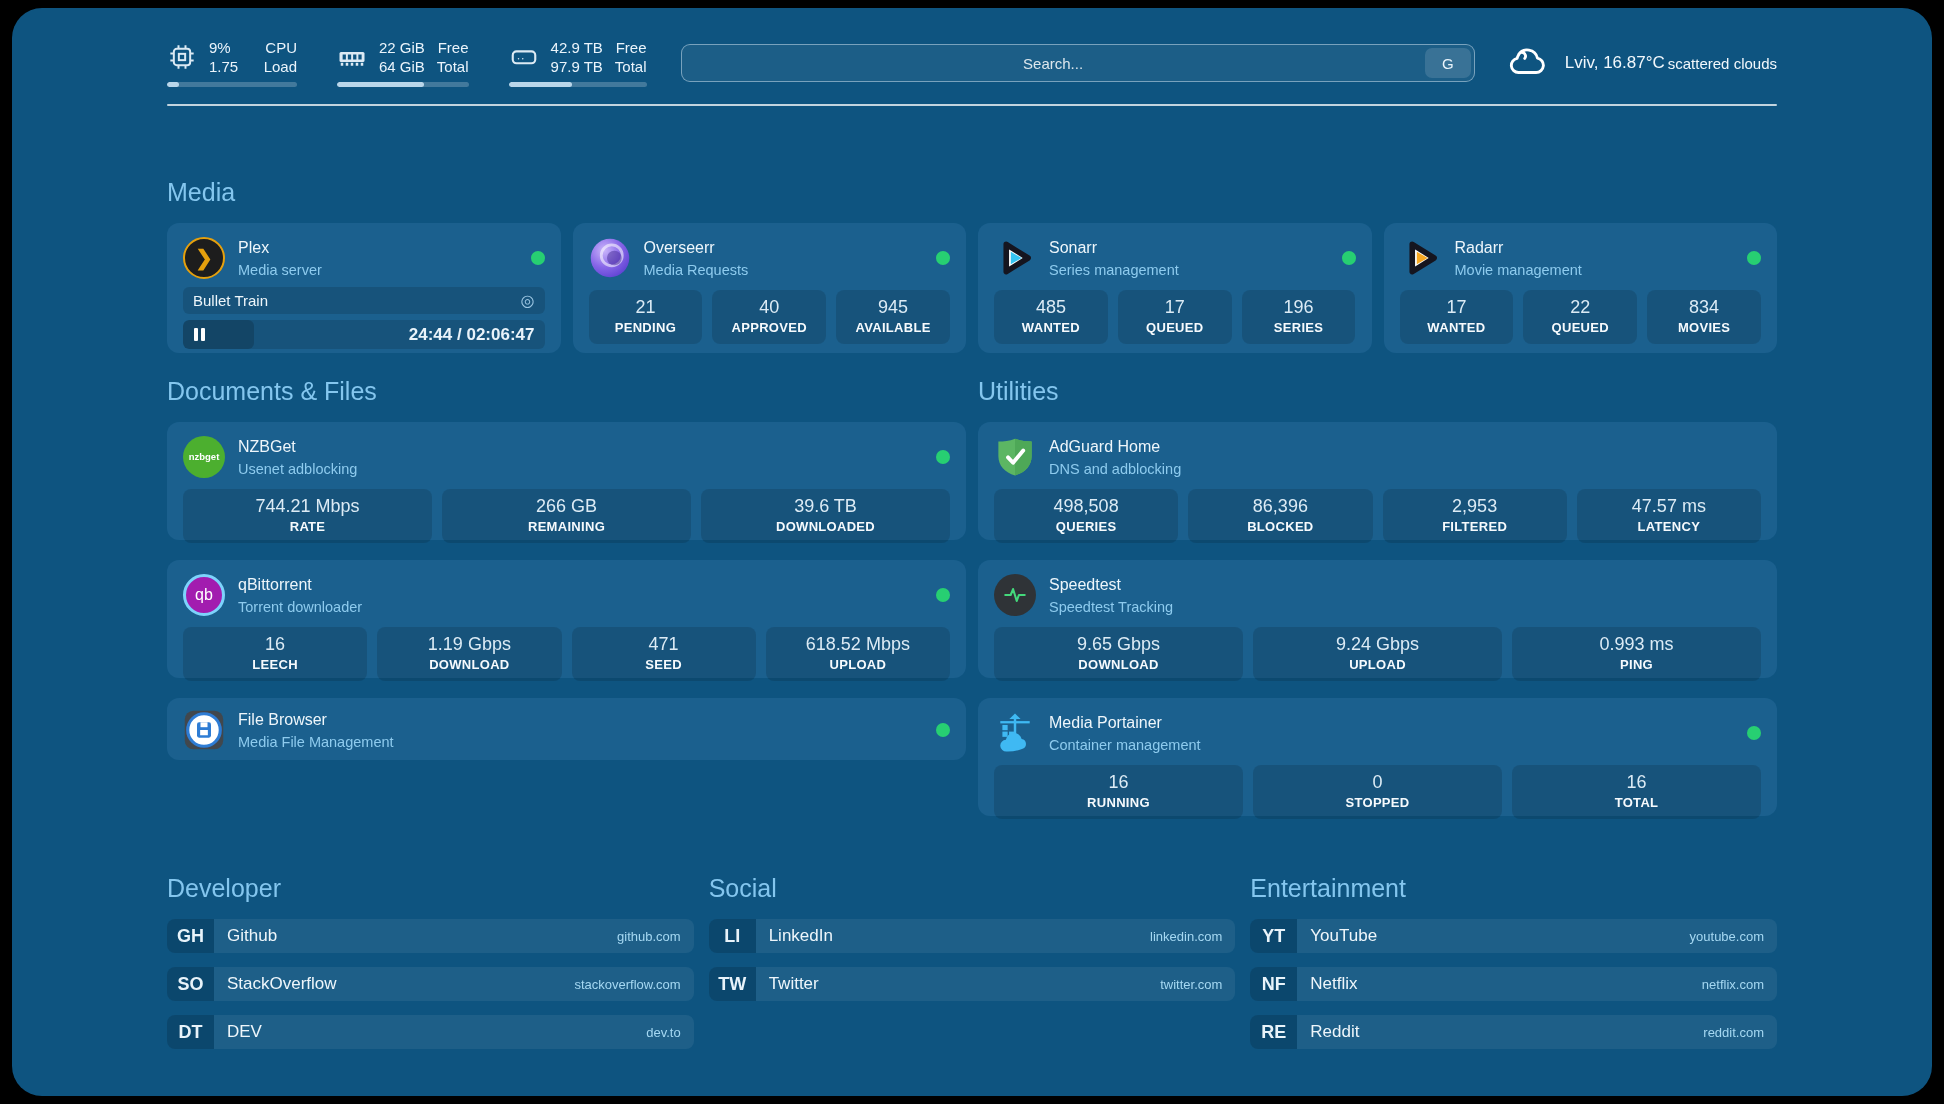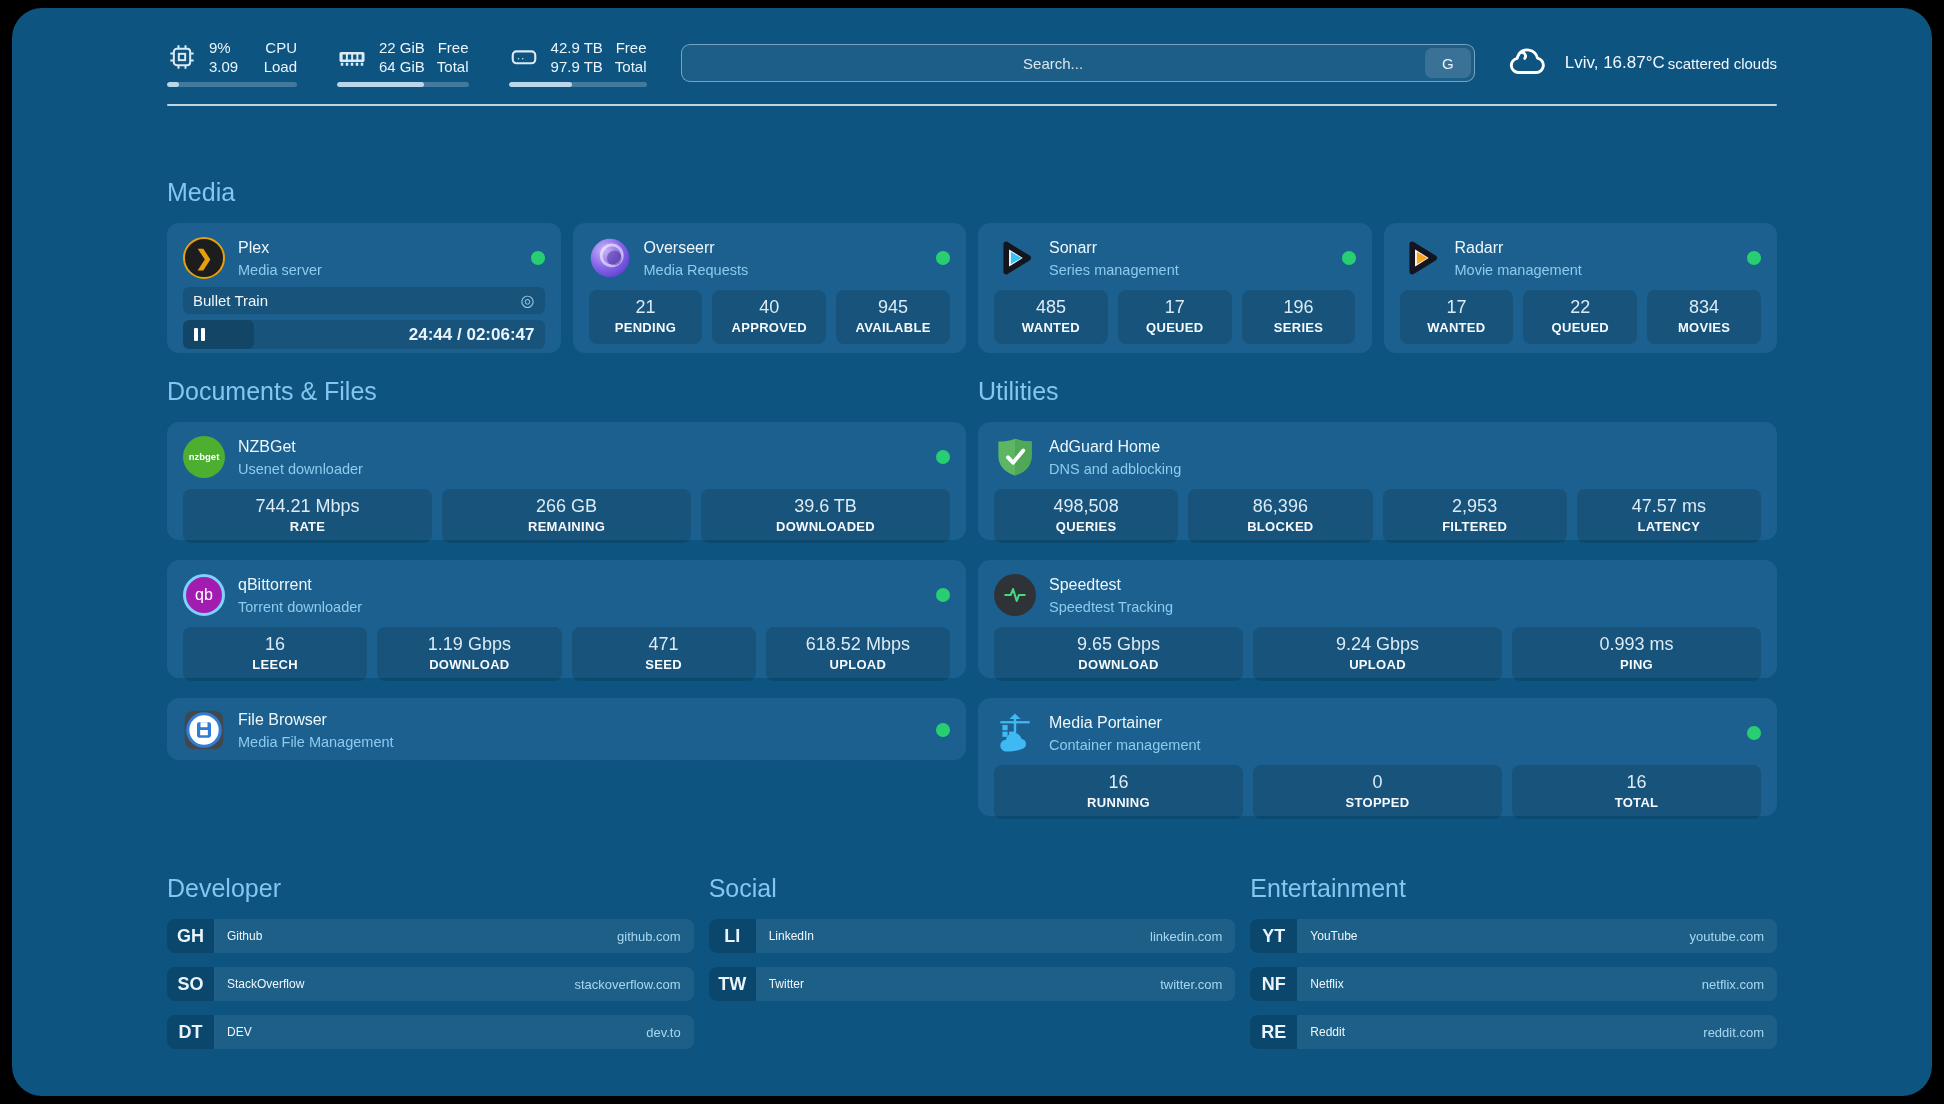--- a/index.html
+++ b/index.html
@@ -75,21 +75,21 @@
 
   
   .bm-grid { display:grid; grid-template-columns:repeat(3,1fr); gap:15px; margin-top:58px; }
   .bm-col .section-title { margin-bottom:16px; }
   .bm-row { display:flex; height:34px; margin-bottom:14px; cursor:pointer; }
   .bm-abbr { width:47px; background:rgba(0,0,0,.15); border-radius:8px 0 0 8px;
              display:flex; align-items:center; justify-content:center;
              color:#e8f3fa; font-size:18px; font-weight:600; }
   .bm-main { flex:1; background:rgba(255,255,255,.065); border-radius:0 8px 8px 0;
              display:flex; align-items:center; padding:0 13px; }
-  .bm-label { color:#eef6fb; font-size:12px; }
+  .bm-label { color:#eef6fb; font-size:17px; }
   .bm-url { margin-left:auto; color:#a5d8f2; font-size:13px; }
 
   
   .plex-icon { background:#1d1d1d; border:2.5px solid #e5a00d; border-radius:50%;
                color:#e5a00d; font-size:21px; font-weight:bold; }
   .nzbget-icon { background:#4caf2f; border-radius:50%; color:#fff; font-size:9.5px; font-weight:bold; }
   .qb-icon { background:#a21caf; border:3px solid #7dd3fc; border-radius:50%;
              color:#fff; font-size:16px; }
   .speedtest-icon { background:#2f3337; border-radius:50%; }
 </style>
@@ -106,21 +106,21 @@
         <div class="sys-top">
           <span class="sys-icon">
             <svg width="28" height="28" viewBox="0 0 24 24" fill="none" stroke="#dceaf4" stroke-width="1.7">
               <rect x="5" y="5" width="14" height="14" rx="2.5"></rect>
               <rect x="9.3" y="9.3" width="5.4" height="5.4"></rect>
               <path d="M9 2v3M15 2v3M9 19v3M15 19v3M2 9h3M2 15h3M19 9h3M19 15h3"></path>
             </svg>
           </span>
           <div class="sys-col">
             <span>9%</span>
-            <span>3.09</span>
+            <span>1.75</span>
           </div>
           <div class="sys-col labels">
             <span>CPU</span>
             <span>Load</span>
           </div>
         </div>
         <div class="bar">
           <div class="bar-fill" style="width: 9%;"></div>
         </div>
       </div>
@@ -327,21 +327,21 @@
 
   <div class="mid-grid">
     <div class="mid-col">
       <div class="section-title">Documents &amp; Files</div>
 
       <div class="card card-wide">
         <div class="card-head">
           <span class="app-icon nzbget-icon">nzbget</span>
           <div class="app-text">
             <div class="app-name">NZBGet</div>
-            <div class="app-desc">Usenet downloader</div>
+            <div class="app-desc">Usenet adblocking</div>
           </div>
           <span class="dot"></span>
         </div>
         <div class="stat-row">
           <div class="stat">
             <div class="stat-value">744.21 Mbps</div>
             <div class="stat-label">RATE</div>
           </div>
           <div class="stat">
             <div class="stat-value">266 GB</div>

